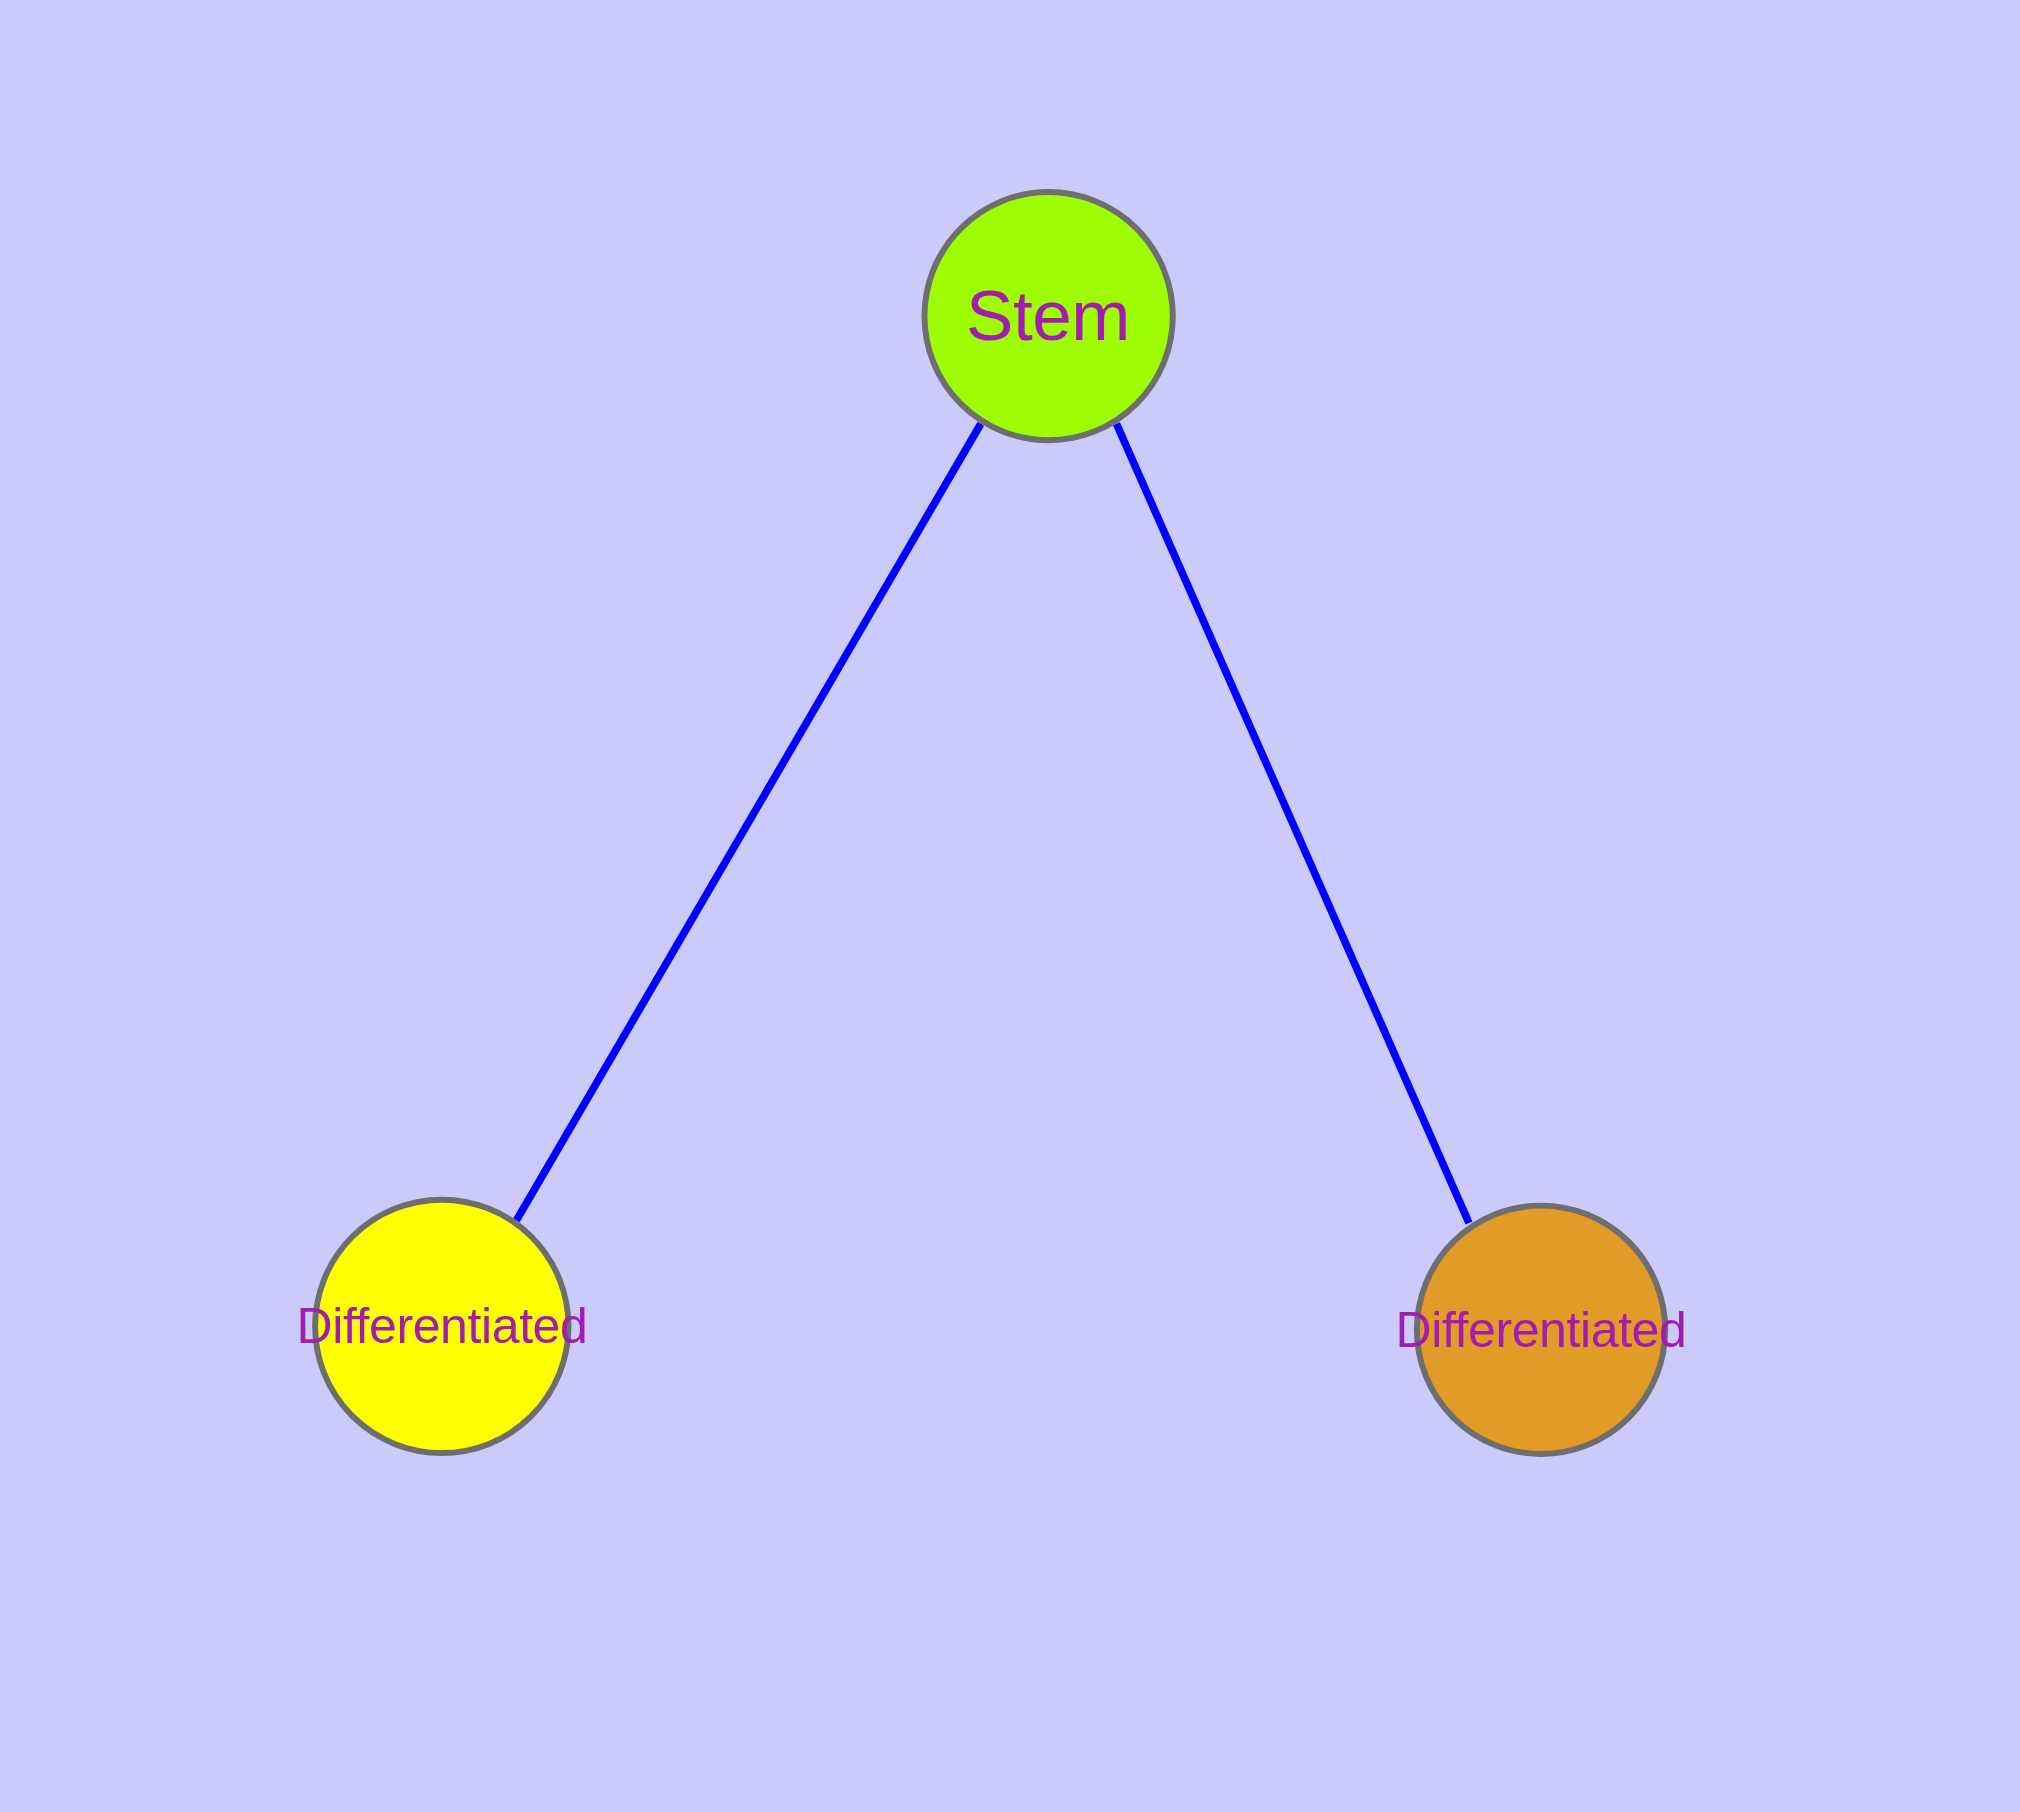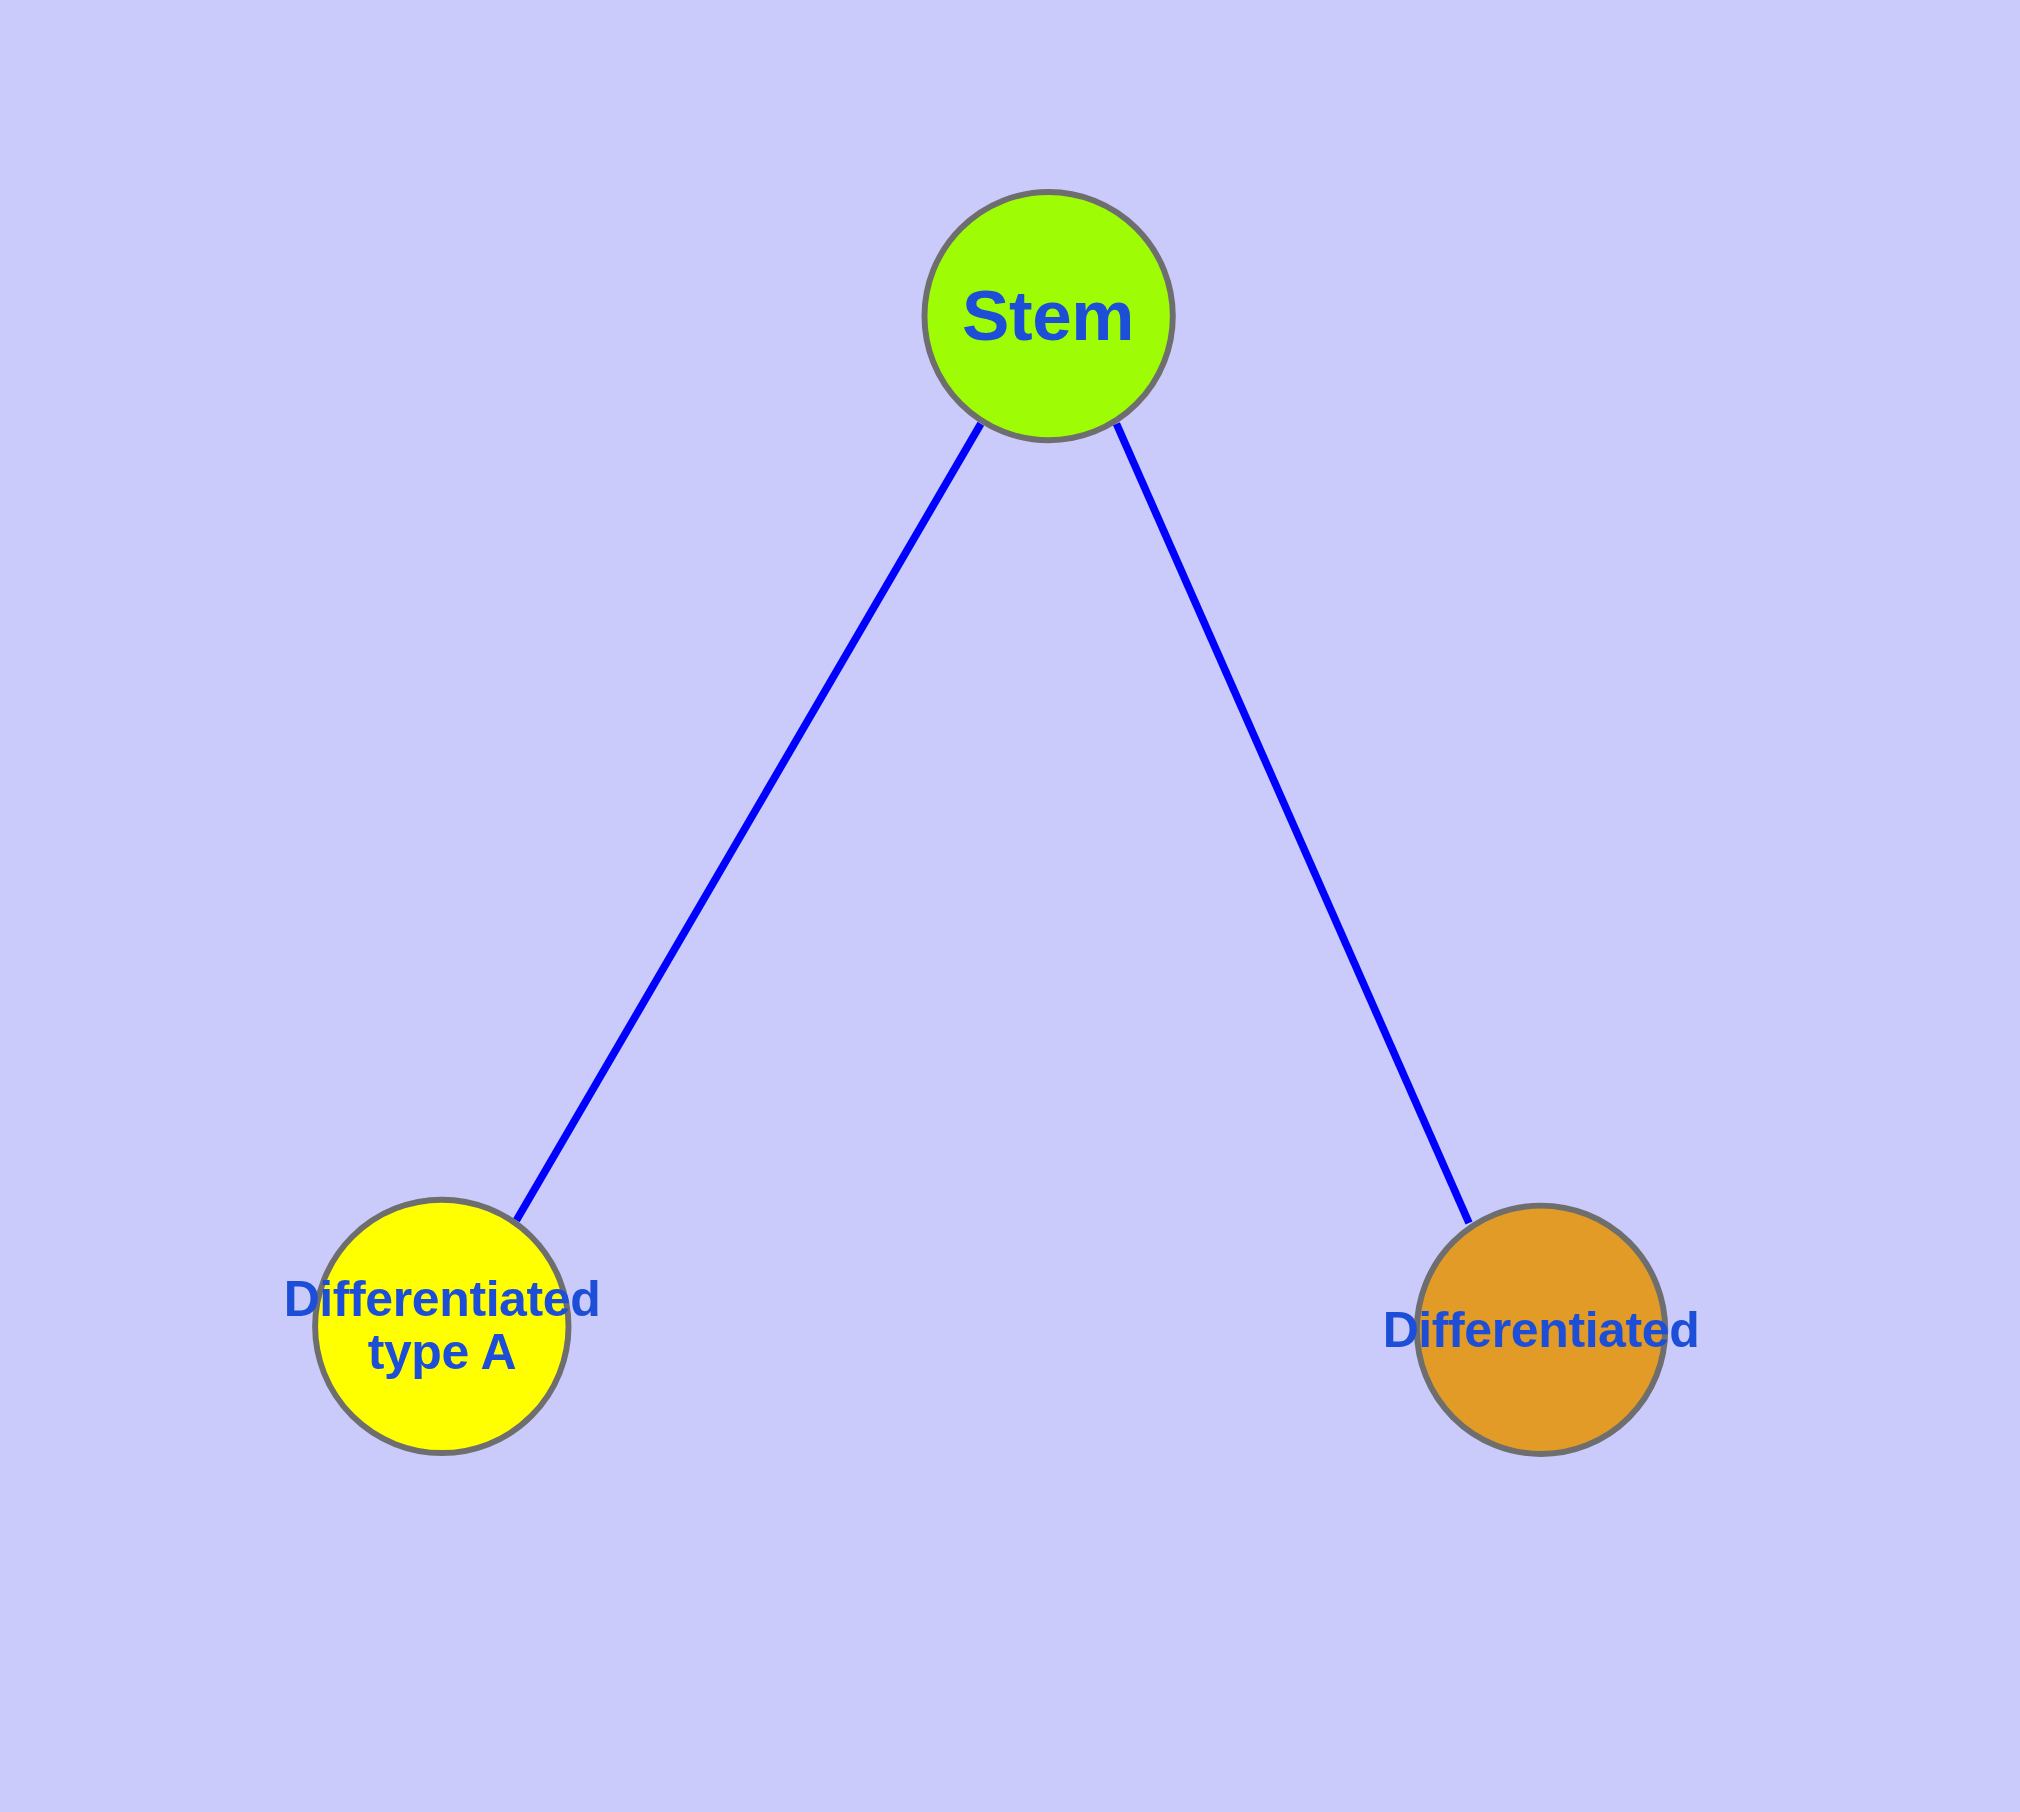--- a/index.html
+++ b/index.html
@@ -25,22 +25,22 @@
   #graph-svg {
     position: absolute;
     left: 0;
     top: 0;
     width: 2021px;
     height: 1812px;
   }
   .node-label {
     position: absolute;
     text-align: center;
-    color: #1d4ed8;
-    font-weight: bold;
+    color: #a21caf;
+    font-weight: normal;
     white-space: pre;
     line-height: 1.06;
     letter-spacing: -0.4px;
     pointer-events: none;
     transform: translate(-50%, -50%);
   }
   .label-stem {
     font-size: 71px;
   }
   .label-leaf {
@@ -61,18 +61,18 @@
       </g>
     <g id="nodes-layer">
         <circle cx="1237" cy="373" r="146.5" fill="#9efc04" stroke="#6e6e6e" stroke-width="7"></circle>
         <circle cx="521" cy="1565" r="149.5" fill="#ffff00" stroke="#6e6e6e" stroke-width="7"></circle>
         <circle cx="1818" cy="1569" r="146.5" fill="#e19b26" stroke="#6e6e6e" stroke-width="7"></circle>
       </g>
   </svg>
 
   <div id="labels-layer">
       <div class="node-label label-stem" style="left: 1048px; top: 316px;"><div>Stem</div></div>
-      <div class="node-label label-leaf" style="left: 442px; top: 1326px;"><div>Differentiated</div><div>type A</div></div>
+      <div class="node-label label-leaf" style="left: 442px; top: 1326px;"><div>Differentiated</div></div>
       <div class="node-label label-leaf" style="left: 1541px; top: 1330px;"><div>Differentiated</div></div>
     </div>
 
 </div>
 
 
 </body></html>

